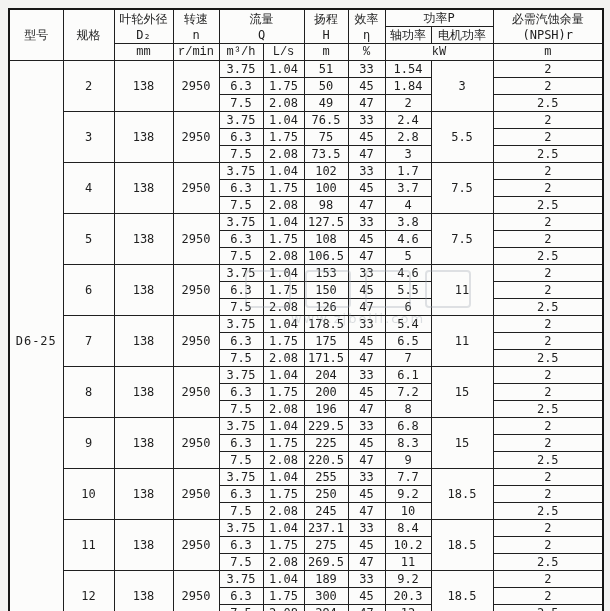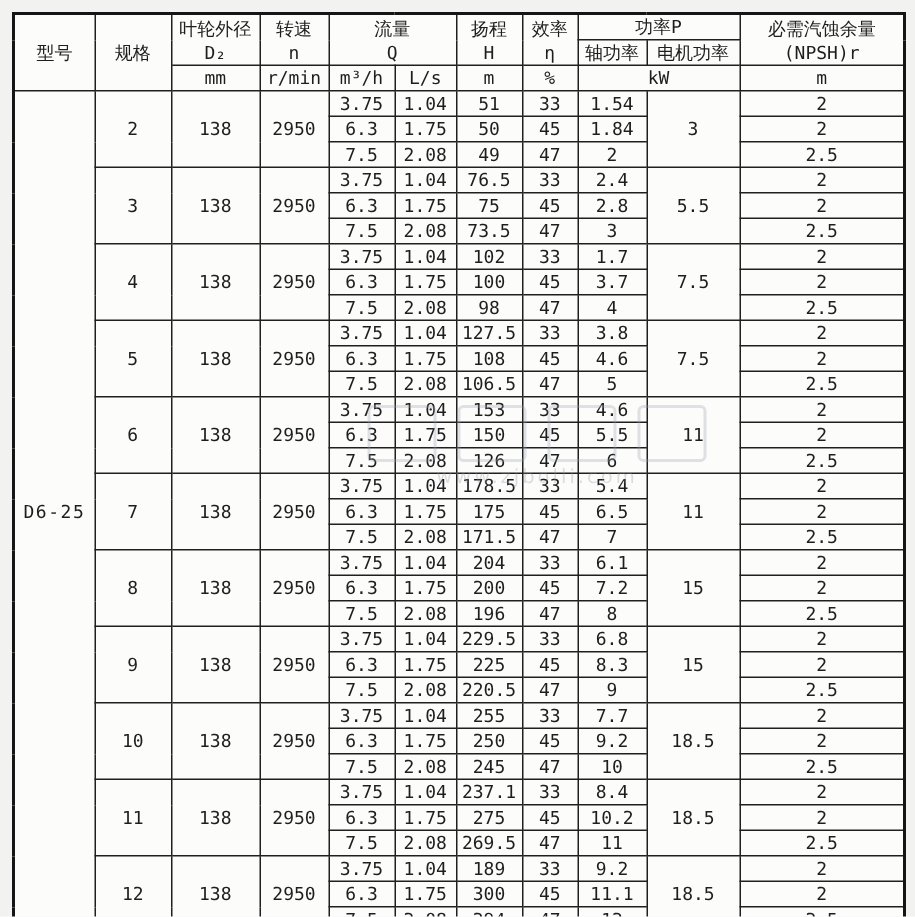--- a/index.html
+++ b/index.html
@@ -29,21 +29,21 @@
     font-size:12px;
     line-height:15px;
     height:16px;
     overflow:hidden;
     white-space:nowrap;
   }
   table{border:2px solid #151515;}
   thead th{font-size:12px;}
   thead .band-top{height:16px;}
   thead .band-mid{height:16px;}
-  thead .band-unit{height:16px;}
+  thead .band-unit{height:16px;font-family:Liberation Mono, monospace;}
   .two-line div{line-height:16px;height:16px;}
   tbody td{background:#fcfcfb;}
   .c-model{letter-spacing:1px;}
   
   .watermark{
     position:absolute;
     left:218px;top:260px;
     width:280px;height:66px;
     opacity:0.30;
     pointer-events:none;
@@ -419,21 +419,21 @@
           <td>33</td>
           <td>9.2</td>
           <td rowspan="3">18.5</td>
           <td>2</td>
         </tr>
         <tr>
           <td>6.3</td>
           <td>1.75</td>
           <td>300</td>
           <td>45</td>
-          <td>11.1</td>
+          <td>20.3</td>
           <td>2</td>
         </tr>
         <tr>
           <td>7.5</td>
           <td>2.08</td>
           <td>294</td>
           <td>47</td>
           <td>12</td>
           <td>2.5</td>
         </tr>

